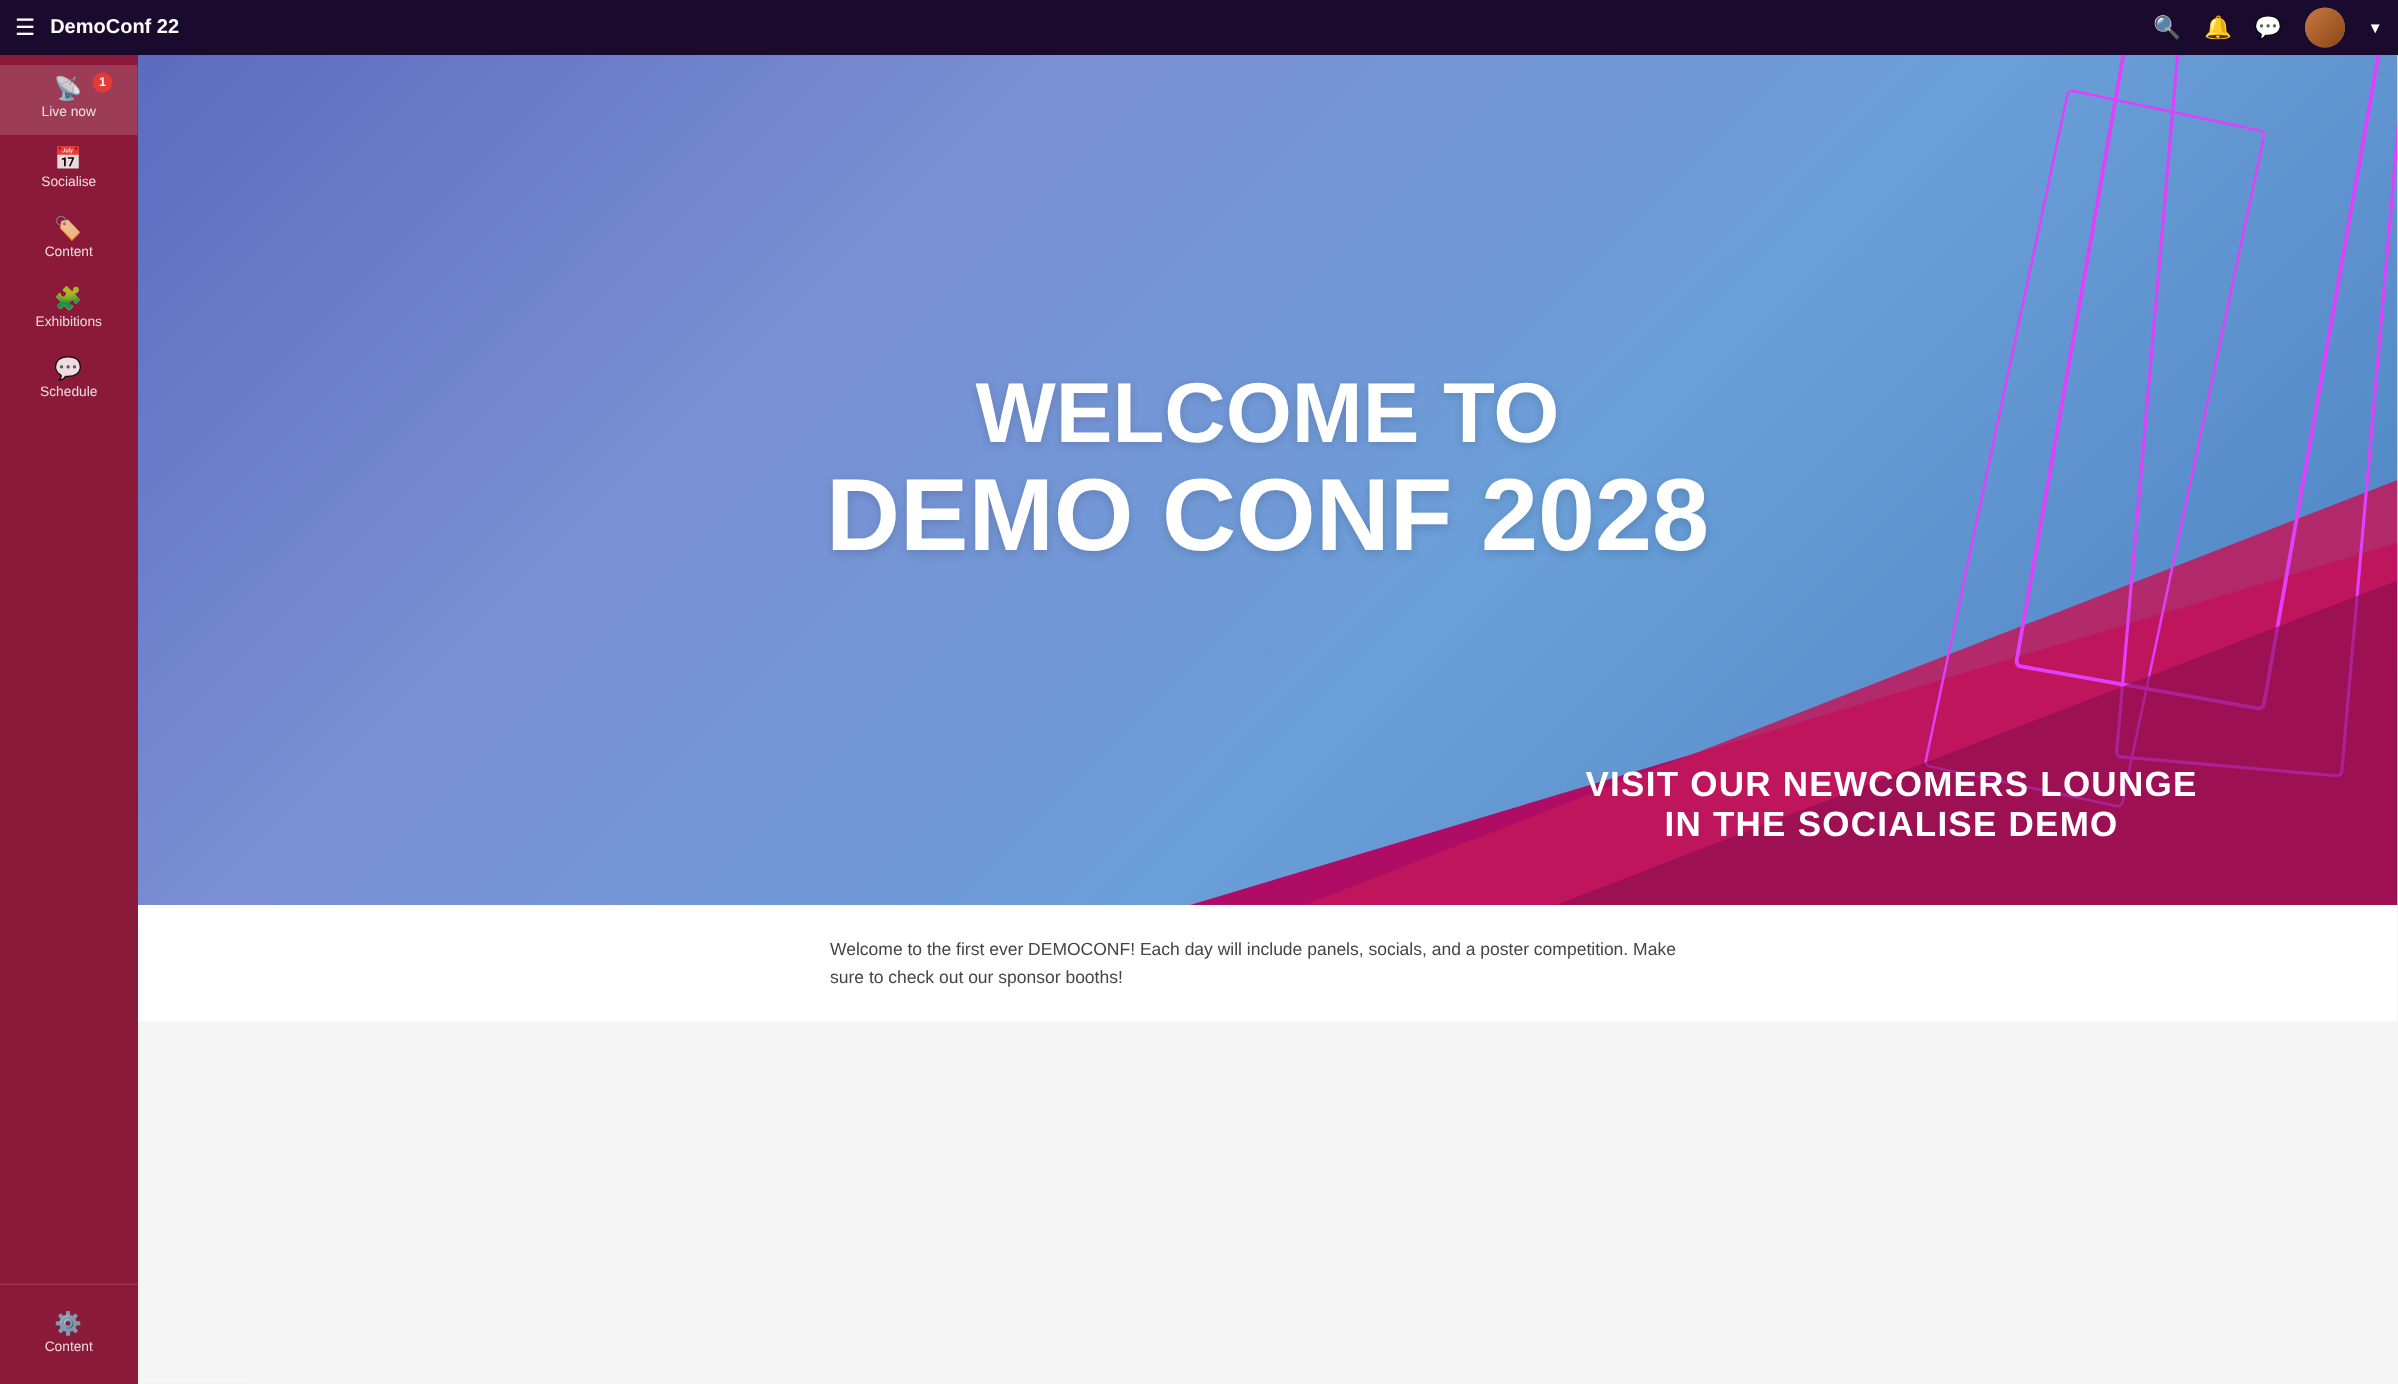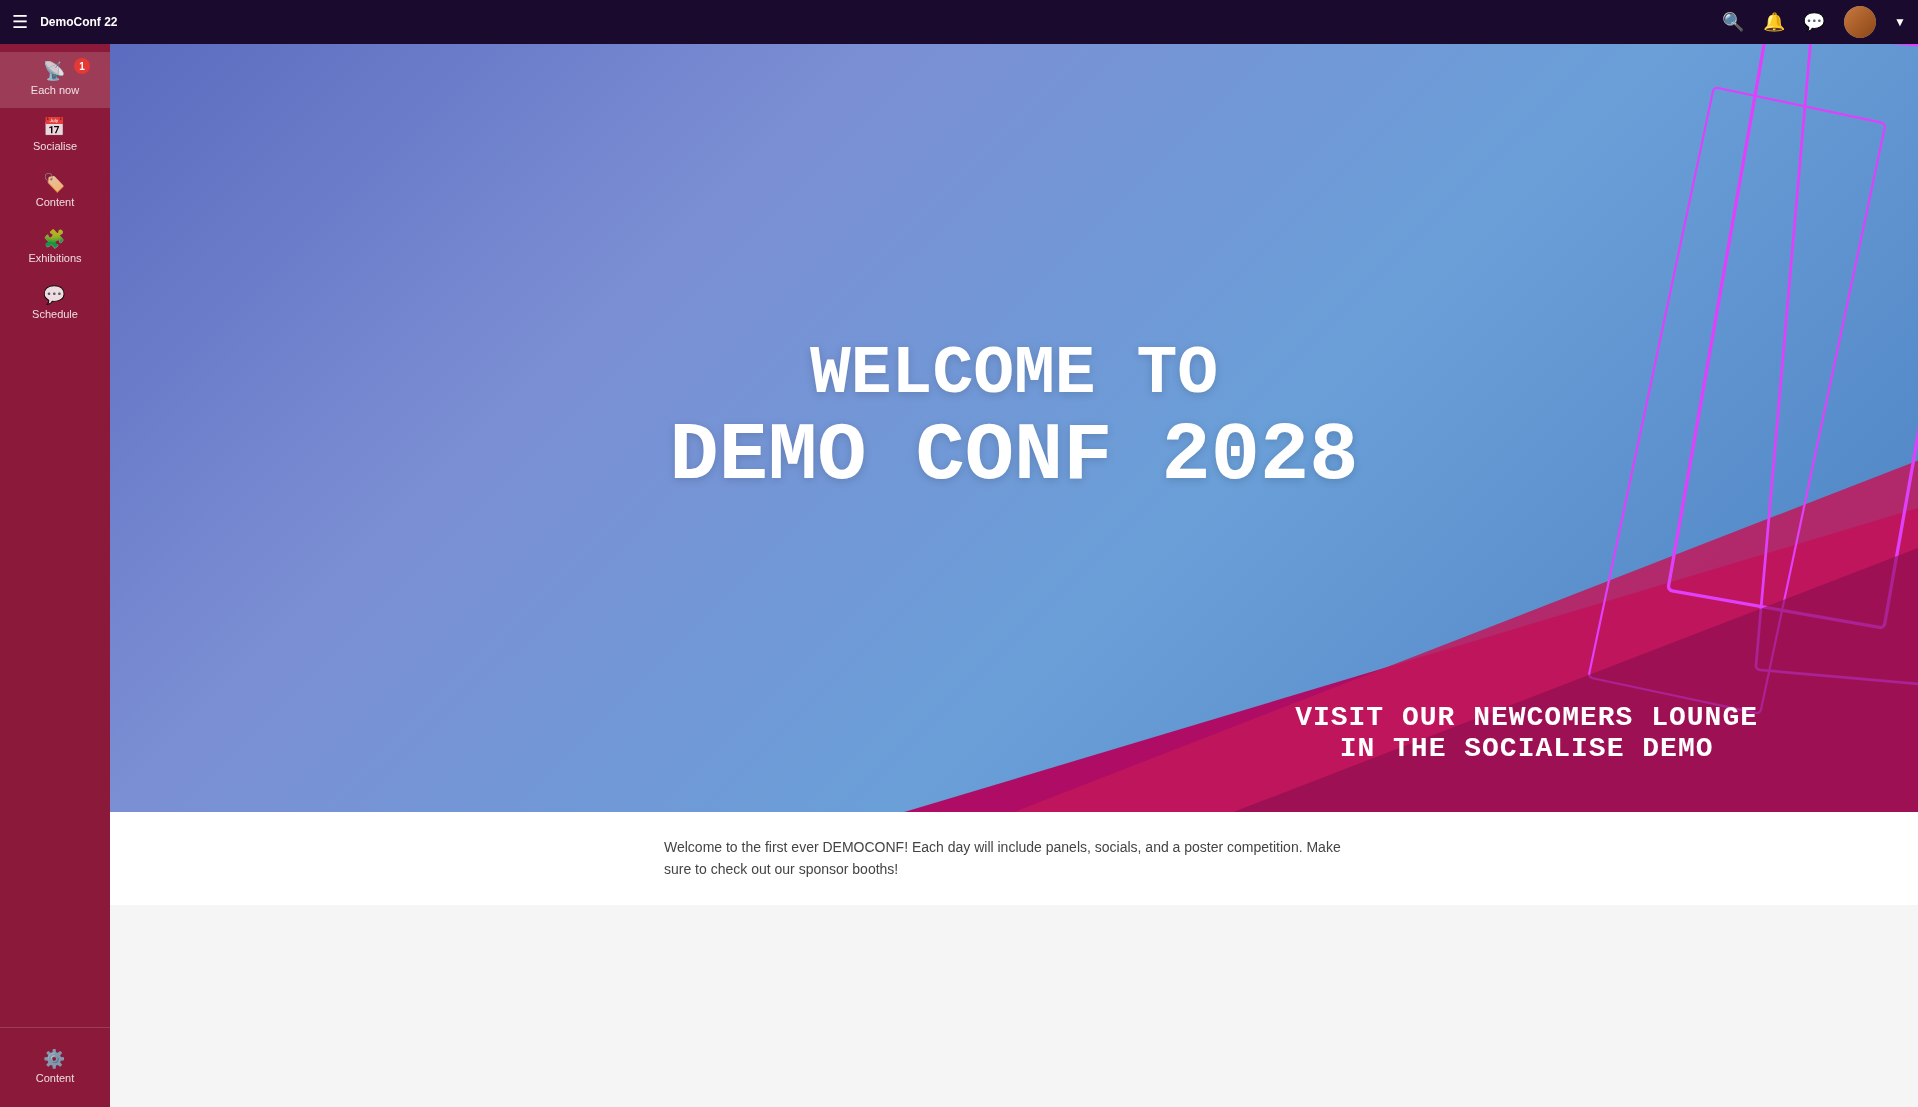--- a/index.html
+++ b/index.html
@@ -21,21 +21,21 @@
       align-items: center;
       gap: 12px;
     }
     .hamburger-icon {
       color: white;
       font-size: 18px;
       cursor: pointer;
     }
     .topbar-title {
       color: white;
-      font-size: 12px;
+      font-size: 16px;
       font-weight: 600;
     }
     .topbar-right {
       margin-left: auto;
       display: flex;
       align-items: center;
       gap: 18px;
     }
     .topbar-icon {
       color: white;
@@ -146,25 +146,24 @@
     .main-content {
       margin-top: 44px;
       margin-left: 110px;
       min-height: calc(100vh - 44px);
       background: #f5f5f5;
     }
 
     
     .hero-banner {
       width: 100%;
-      height: 768px;
+      height: 680px;
       position: relative;
       overflow: hidden;
       background: linear-gradient(135deg, #5b6bbf 0%, #7b8fd4 30%, #6a9fd8 60%, #4a7fc1 100%);
-      font-family: Liberation Mono, monospace;
     }
     .hero-bg-shapes {
       position: absolute;
       top: 0; left: 0; right: 0; bottom: 0;
     }
 
     .hero-text {
       position: absolute;
       top: 50%;
       left: 50%;
@@ -235,21 +234,21 @@
     </div>
     <span class="chevron-down">▼</span>
   </div>
 </div>
 
 <div class="sidebar">
   <nav class="sidebar-nav">
 
     <div class="sidebar-item active">
       <span class="sidebar-icon">📡</span>
-      <span class="sidebar-label">Each now</span>
+      <span class="sidebar-label">Live now</span>
       <span class="badge">1</span>
     </div>
 
     <div class="sidebar-item">
       <span class="sidebar-icon">📅</span>
       <span class="sidebar-label">Socialise</span>
     </div>
 
     <div class="sidebar-item">
       <span class="sidebar-icon">🏷️</span>

